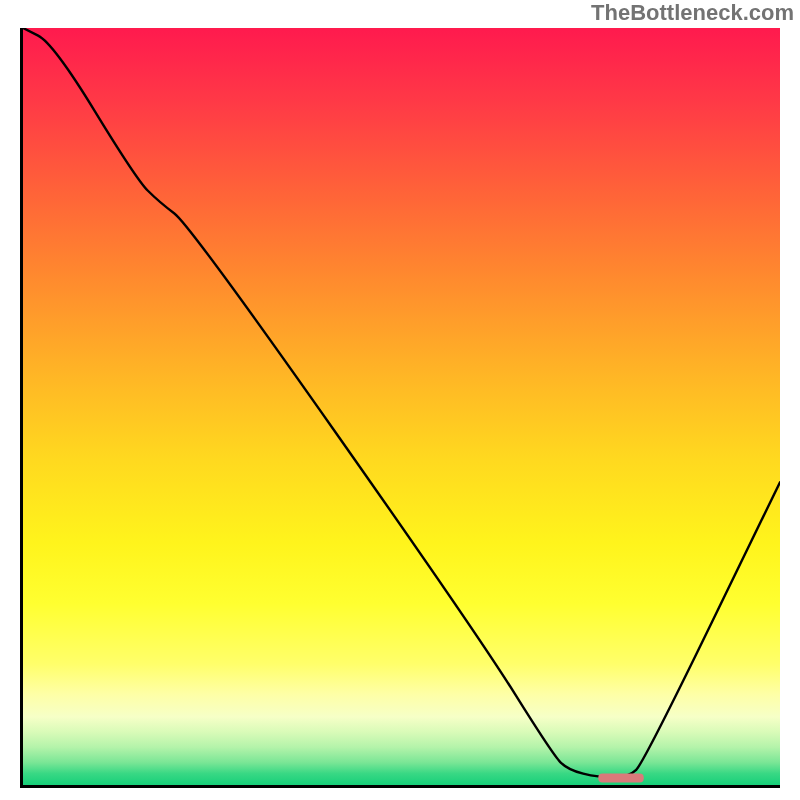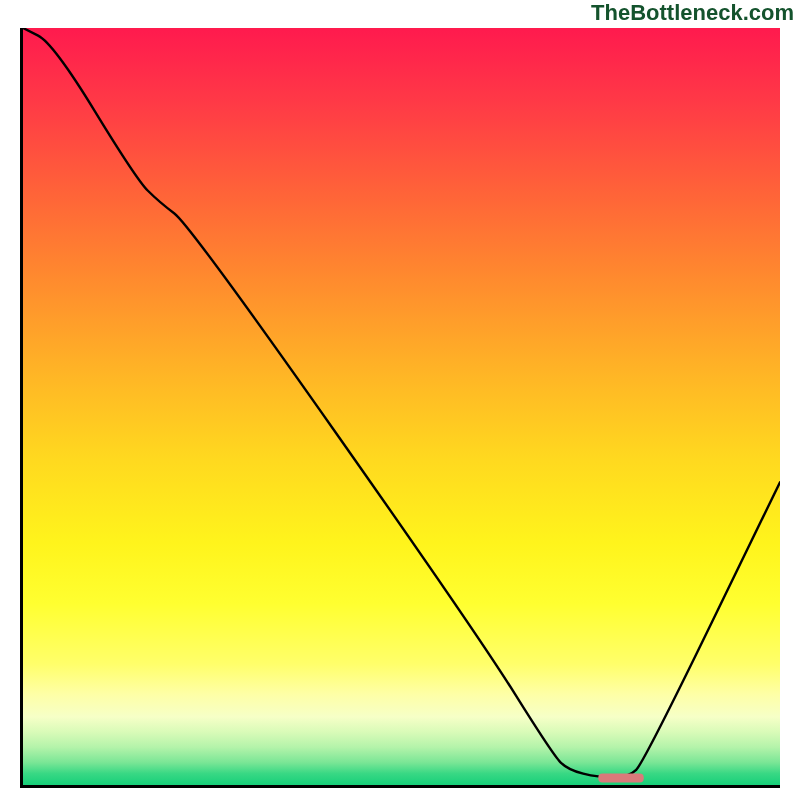--- a/index.html
+++ b/index.html
@@ -16,21 +16,21 @@
     width: 800px;
     height: 800px;
     box-sizing: border-box;
   }
   .watermark {
     position: absolute;
     top: 0px;
     right: 6px;
     font-size: 22px;
     font-weight: 700;
-    color: #14532d;
+    color: #737373;
     font-family: Arial, sans-serif;
   }
   .plot {
     position: absolute;
     left: 20px;
     top: 28px;
     width: 760px;
     height: 760px;
     border-left: 3px solid #000;
     border-bottom: 3px solid #000;

